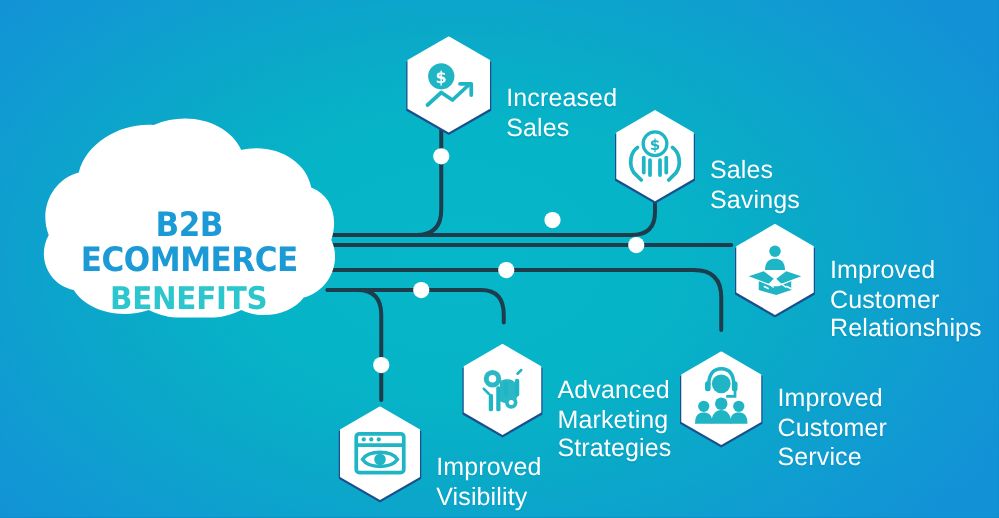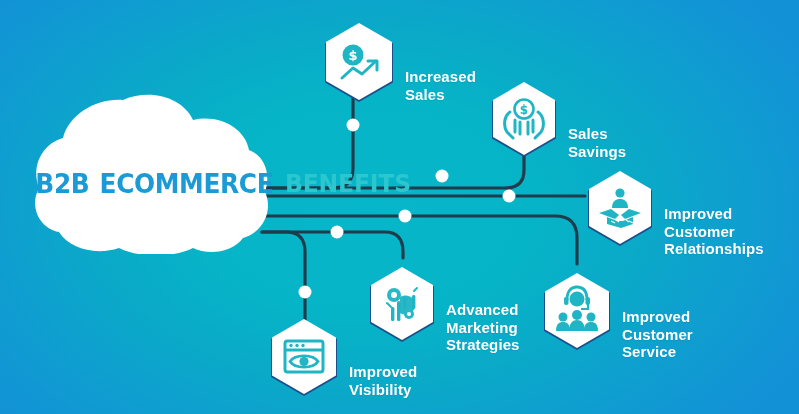--- a/index.html
+++ b/index.html
@@ -32,22 +32,22 @@
     display: flex;
     align-items: center;
   }
   .hex-wrap {
     position: relative;
     flex: 0 0 auto;
   }
   .hex-svg { display: block; }
   .node-label {
     color: #ffffff;
-    font-weight: bold;
-    font-size: 15px;
+    font-weight: normal;
+    font-size: 20px;
     line-height: 1.18;
     letter-spacing: 0.1px;
     white-space: pre-line;
     margin-left: 9px;
     text-shadow: 0 1px 1px rgba(0,60,90,0.10);
     margin-top: 46px;
   }
 
   
   #cloud-block {
@@ -59,23 +59,23 @@
     z-index: 4;
   }
   #cloud-svg { position: absolute; left: 0; top: 0; }
   #cloud-text {
     position: absolute;
     left: 0;
     top: 0;
     width: 236px;
     height: 162px;
     display: flex;
-    flex-direction: row;
+    flex-direction: column;
     align-items: center;
-    justify-content: space-between;
+    justify-content: flex-end;
     padding-top: 22px;
     box-sizing: border-box;
   }
   .cloud-line1, .cloud-line2 {
     color: #1b9ad6;
     font-weight: bold;
     font-family: "DejaVu Sans", sans-serif;
     letter-spacing: -0.4px;
     transform: scaleX(0.92);
   }

